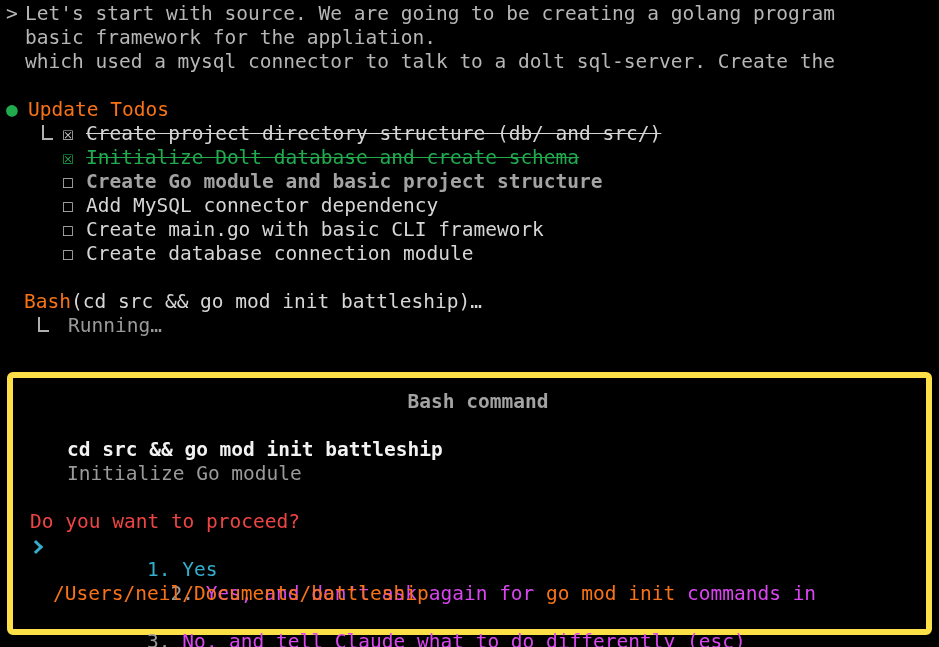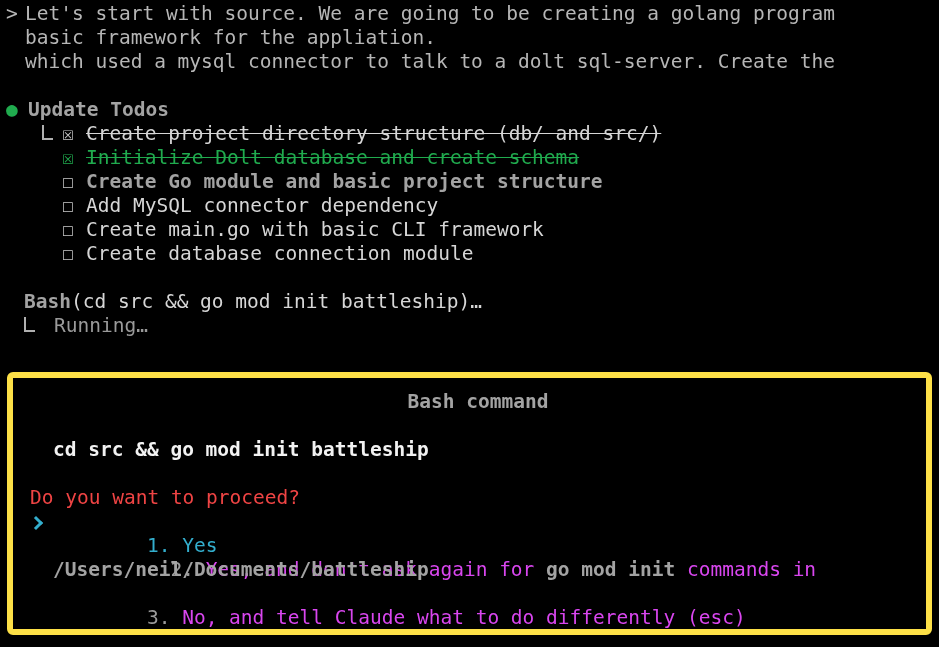--- a/index.html
+++ b/index.html
@@ -17,21 +17,21 @@
     line-height: 24px;
     overflow: hidden;
   }
   .line { height: 24px; white-space: pre; }
   span { white-space: pre; }
 
   
   .c-gray      { color: #b6b6b6; }
   .c-light     { color: #d6d6d6; }
   .c-dim       { color: #9a9a9a; }
-  .c-white-b   { color: #a3a3a3; font-weight: bold; }
+  .c-white-b   { color: #f97316; font-weight: normal; }
   .c-green     { color: #20ab4e; }
   .c-peri-b    { color: #a3a3a3; font-weight: bold; text-align: center; }
   .c-cyan      { color: #33aecd; }
   .strike      { text-decoration: line-through; }
 
   
   .prompt-block { position: absolute; left: 6px; top: 2px; display: flex; }
   .prompt-marker { width: 19px; }
 
   
@@ -46,35 +46,35 @@
     display: inline-block;
     width: 9px; height: 13px;
     margin-top: 3px;
     border-left: 2px solid #b0b0b0;
     border-bottom: 2px solid #b0b0b0;
   }
 
   
   .bash-call { position: absolute; left: 24px; top: 290px; }
   .bash-line { height: 24px; }
-  .status-row { display: flex; height: 24px; margin-left: 0; }
+  .status-row { display: flex; height: 24px; margin-left: 14px; }
   .status-conn { width: 30px; padding-top: 0px; }
 
   
   .dialog {
     position: absolute;
     left: 7px; top: 372px;
     width: 925px; height: 263px;
     box-sizing: border-box;
     border: 6px solid #fde047;
     border-radius: 6px;
     padding: 12px 0 0 17px;
     background: #000000;
   }
-  .indent-block { margin-left: 23px; }
+  .indent-block { margin-left: 37px; }
   .cmd-line { color: #f2f2f2; font-weight: bold; }
   .opt-row { display: flex; }
   .sel-cell { width: 23px; }
   .chevron {
     display: inline-block;
     width: 7px; height: 7px;
     margin-top: 6px; margin-left: 1px;
     border-top: 3px solid #33aecd;
     border-right: 3px solid #33aecd;
     transform: rotate(45deg);
@@ -141,20 +141,21 @@
       <span class="status-conn"><span class="elbow"></span></span>
       <span class="c-dim">Running…</span>
     </div>
   </div>
 
   <div class="dialog">
     <div class="line c-peri-b">Bash command</div>
     <div class="line"></div>
     <div class="indent-block">
       <div class="line cmd-line">cd src &amp;&amp; go mod init battleship</div>
+      <div class="line c-dim">Initialize Go module</div>
     </div>
     <div class="line"></div>
     <div class="line" style="color:#ef4444;">Do you want to proceed?</div>
 
     <div class="opt-row">
       <span class="sel-cell"><span class="chevron"></span></span>
       <div class="line c-cyan">
         <span>1.</span><span> Yes</span>
       </div>
     </div>

